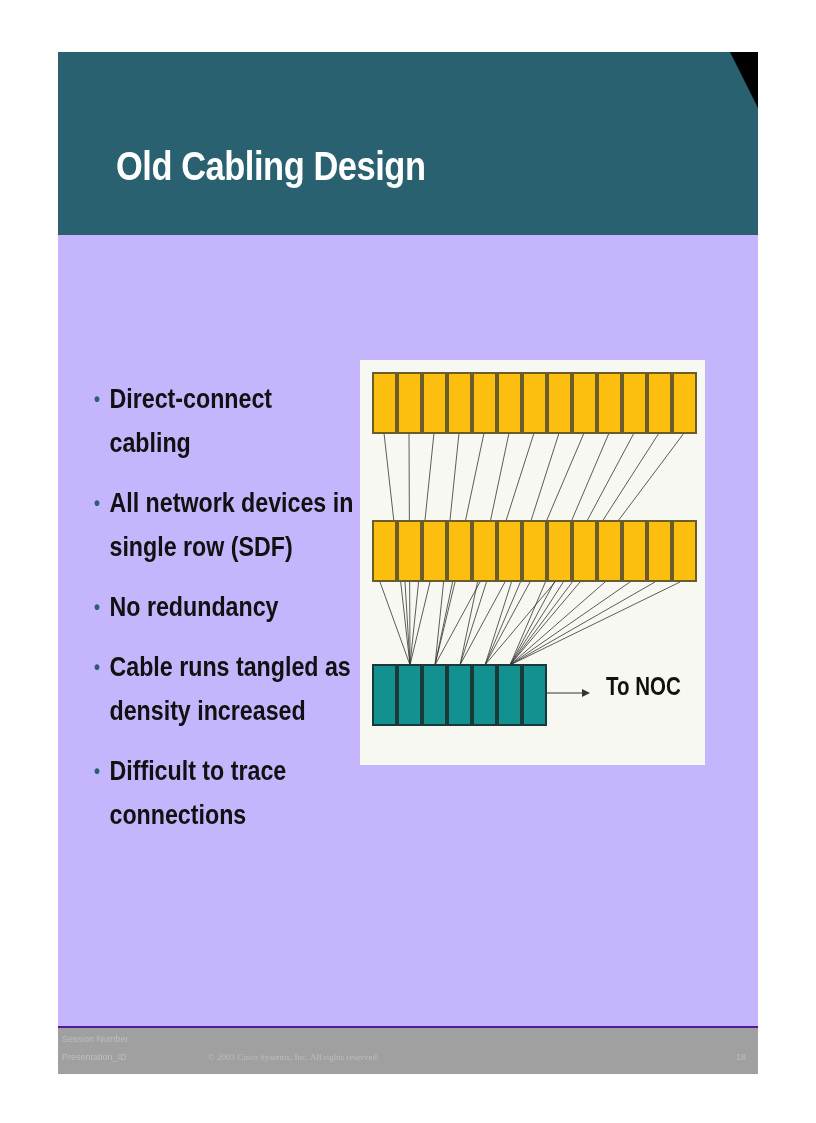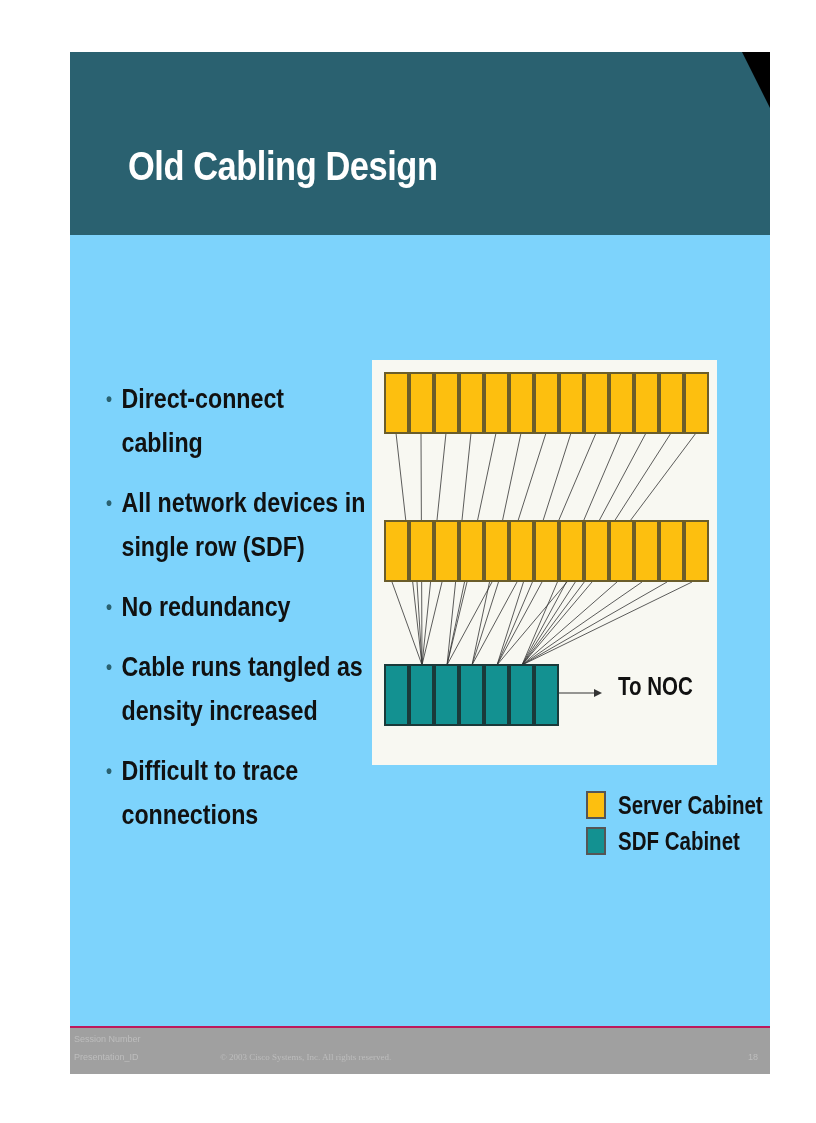--- a/index.html
+++ b/index.html
@@ -1,35 +1,35 @@
 <!DOCTYPE html>
 <html><head>
   <meta charset="utf-8">
   <style>
     html, body { margin: 0; padding: 0; background: #ffffff; }
     body { width: 816px; height: 1123px; position: relative; overflow: hidden; font-family: "Liberation Sans", sans-serif; }
-    .slide { position: absolute; left: 70px; top: 52px; width: 700px; height: 1020px; background: #7dd3fc; }
+    .slide { position: absolute; left: 58px; top: 52px; width: 700px; height: 1020px; background: #c4b5fd; }
     .header { position: absolute; left: 0; top: 0; width: 700px; height: 183px; background: #2a6170; }
     .corner { position: absolute; right: 0; top: 0; width: 0; height: 0; border-top: 56px solid #000; border-left: 28px solid transparent; }
     .title { position: absolute; left: 58px; top: 92px; color: #ffffff; font-size: 40px; font-weight: bold; transform: scaleX(0.86); transform-origin: left; white-space: nowrap; letter-spacing: -0.5px; }
     .bullets { position: absolute; left: 36px; top: 325px; width: 260px; }
     .bullet { position: relative; padding-left: 18px; margin-bottom: 16px; color: #111; font-size: 27px; font-weight: bold; line-height: 44px; transform: scaleX(0.86); transform-origin: left; width: 290px; }
     .bullet .dot { position: absolute; left: 0; top: 0; color: #2a6170; font-size: 20px; }
     .diagram { position: absolute; left: 302px; top: 308px; width: 345px; height: 405px; background: #f8f8f2; }
     .row { position: absolute; display: flex; }
     .cab { box-sizing: border-box; width: 25px; height: 62px; border: 2px solid #6b5d2a; margin-right: 0; }
     .srv { background: #fdbf0f; }
     .sdf { background: #139191; border-color: #1a3a3a; }
     svg.lines { position: absolute; left: 0; top: 0; }
     .tonoc { position: absolute; left: 548px; top: 620px; font-size: 25px; font-weight: bold; color: #111; transform: scaleX(0.82); transform-origin: left; white-space: nowrap; }
     .legend { position: absolute; left: 516px; top: 735px; }
     .leg-item { display: flex; align-items: center; height: 36px; }
     .swatch { width: 20px; height: 28px; border: 2px solid #555; box-sizing: border-box; margin-right: 12px; }
     .leg-label { font-size: 25px; font-weight: bold; color: #111; transform: scaleX(0.82); transform-origin: left; white-space: nowrap; }
-    .footer { position: absolute; left: 0; top: 974px; width: 700px; height: 46px; background: #a0a0a0; border-top: 2px solid #be185d; }
+    .footer { position: absolute; left: 0; top: 974px; width: 700px; height: 46px; background: #a0a0a0; border-top: 2px solid #4c1d95; }
     .foot-text { position: absolute; color: #bdbdbd; font-size: 9px; }
   </style>
 </head>
 <body>
 
 <div class="slide">
   <div class="header">
     <div class="corner"></div>
     <div class="title">Old Cabling Design</div>
   </div>
@@ -111,30 +111,20 @@
         <div class="cab sdf"></div>
         <div class="cab sdf"></div>
         <div class="cab sdf"></div>
         <div class="cab sdf"></div>
         <div class="cab sdf"></div>
     </div>
   </div>
 
   <div class="tonoc">To NOC</div>
 
-  <div class="legend">
-    <div class="leg-item">
-      <div class="swatch" style="background:#fdbf0f;"></div>
-      <span class="leg-label">Server Cabinet</span>
-    </div>
-    <div class="leg-item">
-      <div class="swatch" style="background:#139191;"></div>
-      <span class="leg-label">SDF Cabinet</span>
-    </div>
-  </div>
 
   <div class="footer">
     <span class="foot-text" style="left:4px; top:6px;">Session Number</span>
     <span class="foot-text" style="left:4px; top:24px;">Presentation_ID</span>
     <span class="foot-text" style="left:150px; top:24px;font-family:Liberation Serif, serif;">© 2003 Cisco Systems, Inc. All rights reserved.</span>
     <span class="foot-text" style="left:678px; top:24px;">18</span>
   </div>
 </div>
 
 </body></html>

